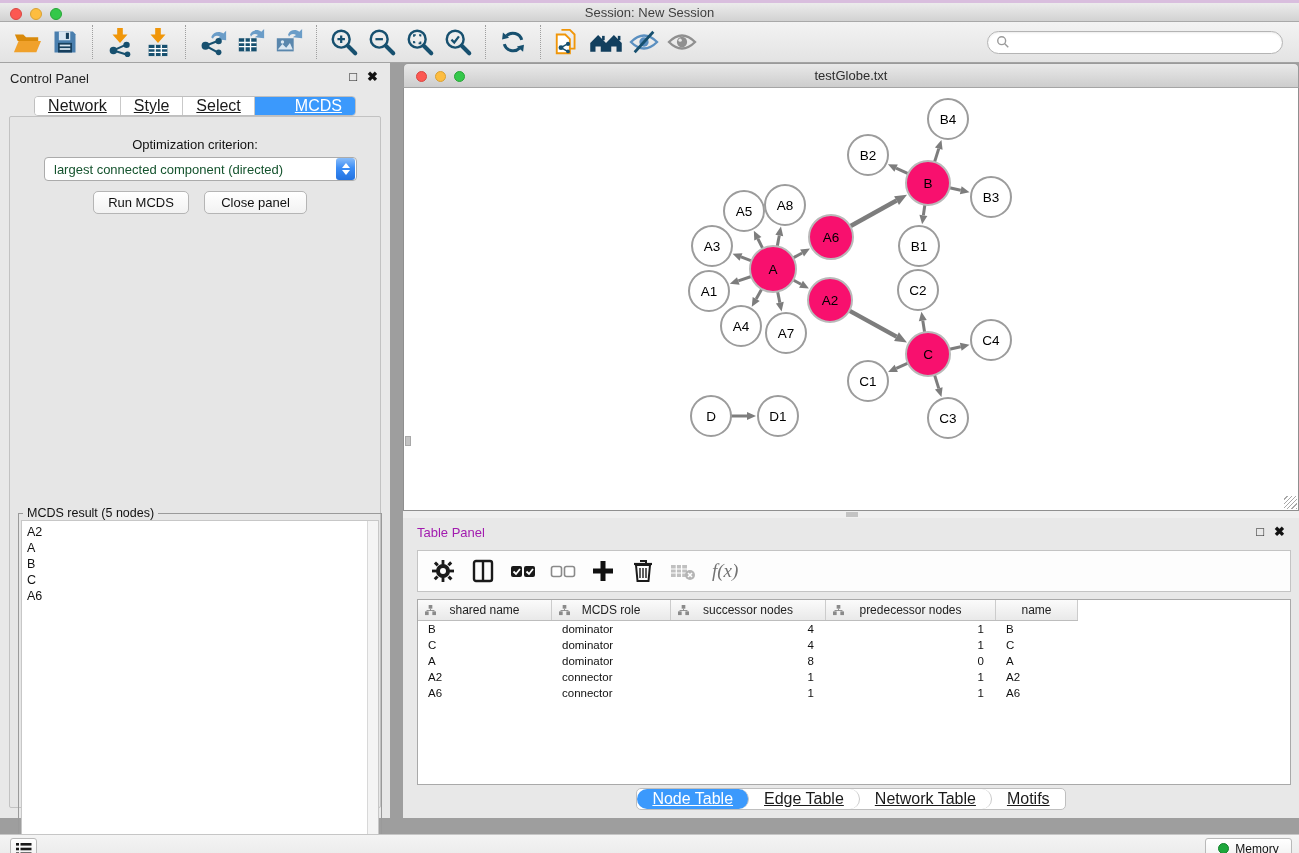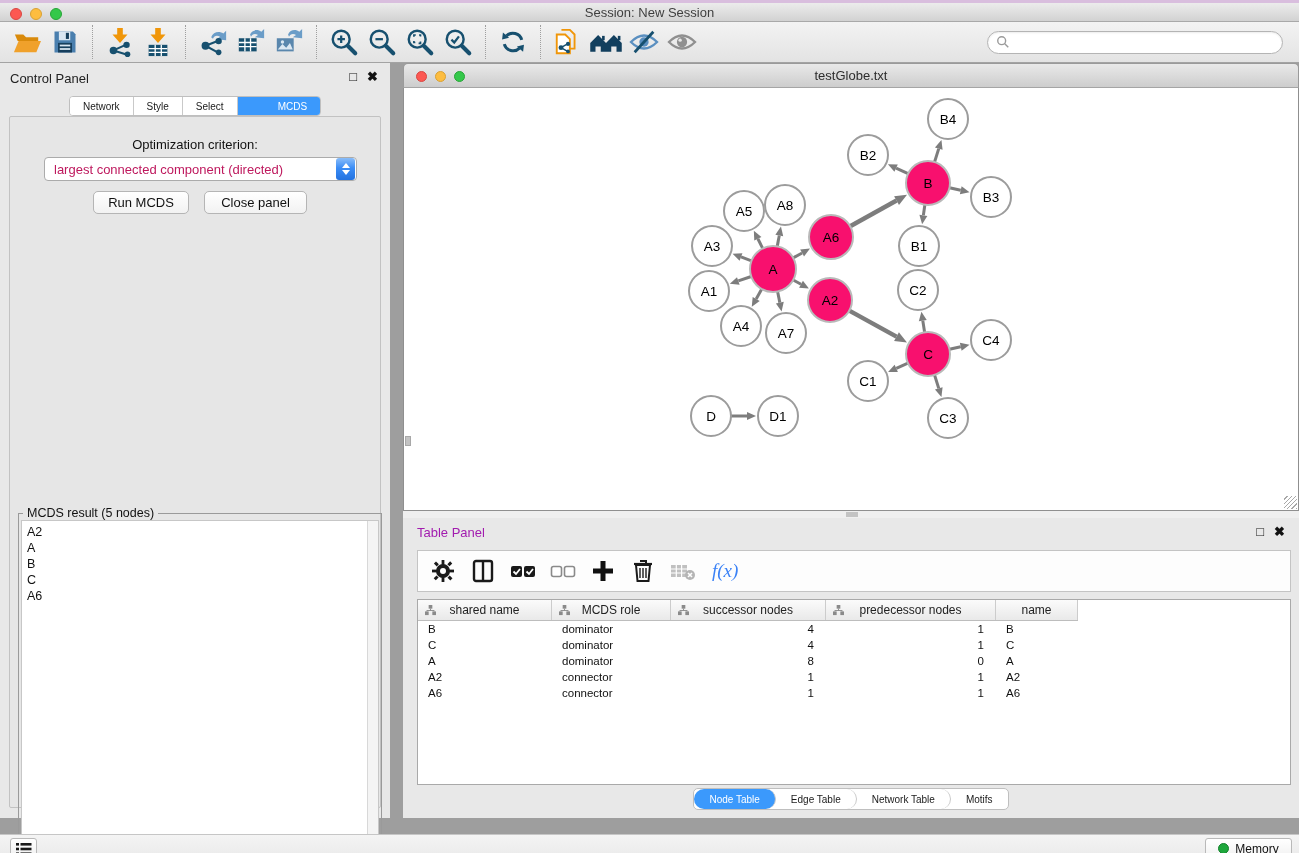--- a/index.html
+++ b/index.html
@@ -33,30 +33,30 @@
     border-radius:12px; background:#fff; display:flex; align-items:center; padding:0 8px; box-shadow:inset 0 1px 2px rgba(0,0,0,.08); }
   #search-wrap input { border:none; outline:none; flex:1; font-size:12px; background:transparent; font-family:"Liberation Sans",sans-serif;}
 
   
   #control-panel { left:0; top:63px; width:390px; height:755px; background:#e8e8e8; }
   #cp-header { position:absolute; left:10px; top:8px; font-size:13px; color:#222; }
   .panel-btns { position:absolute; top:7px; display:flex; gap:10px; font-size:13px; color:#111; }
   .panel-btn { cursor:default; line-height:14px; }
   #cp-tabs { position:absolute; left:0; right:0; top:33px; display:flex; justify-content:center; }
   .seg { display:flex; border:1px solid #bfbfbf; border-radius:4px; overflow:hidden; background:#fff; height:20px; }
-  .seg .seg-tab { padding:2px 13px; font-size:10px; color:#1a1a1a; background:#fff; border-right:1px solid #c9c9c9;
-    display:flex; align-items:center; cursor:default; }
+  .seg .seg-tab { padding:2px 13px; font-size:16px; color:#1a1a1a; background:#fff; border-right:1px solid #c9c9c9;
+    display:flex; align-items:center; cursor:default;text-decoration:underline; }
   .seg .seg-tab:last-child { border-right:none;padding-left:40px; }
   .seg .seg-tab.sel { background:#3b99fc; color:#fff; }
   #cp-body { position:absolute; left:9px; top:53px; width:372px; height:692px;
     border:1px solid #c2c2c2; background:#e6e6e6; border-radius:2px; }
   #opt-label { position:absolute; left:0; right:0; top:20px; text-align:center; font-size:13px; color:#111; }
   #criterion { position:absolute; left:34px; top:40px; width:313px; height:24px; background:#fff;
     border:1px solid #ababab; border-radius:4px; display:flex; align-items:center; cursor:default; }
-  #criterion .val { flex:1; font-size:13px; padding-left:9px; color:#be185d; white-space:nowrap; overflow:hidden;}
+  #criterion .val { flex:1; font-size:13px; padding-left:9px; color:#14532d; white-space:nowrap; overflow:hidden;}
   #criterion .stepper { width:19px; height:22px; border-radius:3px; margin-right:1px;
     background:linear-gradient(#8abdf9,#3b8df6 45%,#2372e0); display:flex; flex-direction:column;
     align-items:center; justify-content:center; gap:2px; }
   .chev-up { width:0;height:0;border-left:4px solid transparent;border-right:4px solid transparent;border-bottom:5px solid #fff;}
   .chev-dn { width:0;height:0;border-left:4px solid transparent;border-right:4px solid transparent;border-top:5px solid #fff;}
   .push-btn { position:absolute; height:23px; background:linear-gradient(#ffffff,#f2f2f2); border:1px solid #b5b5b5;
     border-radius:5px; font-size:13px; color:#111; display:flex; align-items:center; justify-content:center; cursor:default; }
   #run-btn { left:83px; top:74px; width:96px; }
   #close-btn { left:194px; top:74px; width:103px; }
 
@@ -83,21 +83,21 @@
   #net-grip { position:absolute; right:2px; bottom:9px; width:13px; height:13px;
     background:repeating-linear-gradient(135deg,transparent 0 2px,#a8a8a8 2px 3px); cursor:nwse-resize; }
   #graph-svg text { font-family:"Liberation Sans",sans-serif; font-size:13.5px; fill:#000; }
 
   
   #table-panel { left:403px; top:518px; width:896px; height:300px; background:#e8e8e8; }
   #tp-header { position:absolute; left:14px; top:7px; font-size:13px; color:#a21caf; }
   #tp-toolbar { position:absolute; left:14px; top:32px; width:874px; height:42px; background:#fdfdfd;
     border:1px solid #c4c4c4; display:flex; align-items:center; padding-left:12px; gap:14px; }
   .tpt-ic { width:26px; height:26px; display:flex; align-items:center; justify-content:center; cursor:default; }
-  #fx-label { font-family:"Liberation Serif", serif; font-style:italic; font-size:19px; color:#3b82f6; margin-left:2px;}
+  #fx-label { font-family:"Liberation Serif", serif; font-style:italic; font-size:19px; color:#737373; margin-left:2px;}
 
   #node-table { position:absolute; left:14px; top:81px; width:874px; height:186px; background:#fff; border:1px solid #a9a9a9; }
   #nt-header { position:absolute; left:0; top:0; height:21px; display:flex;
     background:linear-gradient(#fbfbfb,#e9e9e9); border-bottom:1px solid #bdbdbd; }
   .nt-hcell { border-right:1px solid #cccccc; display:flex; align-items:center; justify-content:center;
     font-size:12px; color:#222; gap:5px; position:relative; }
   .nt-hcell .hicon { position:absolute; left:7px; top:5px; }
   #nt-rows { position:absolute; left:0; top:21px; right:0; bottom:0; }
   .nt-row { display:flex; height:16px; cursor:default; }
   .nt-cell { font-size:11.5px; color:#111; line-height:16px; white-space:nowrap; overflow:hidden; }

